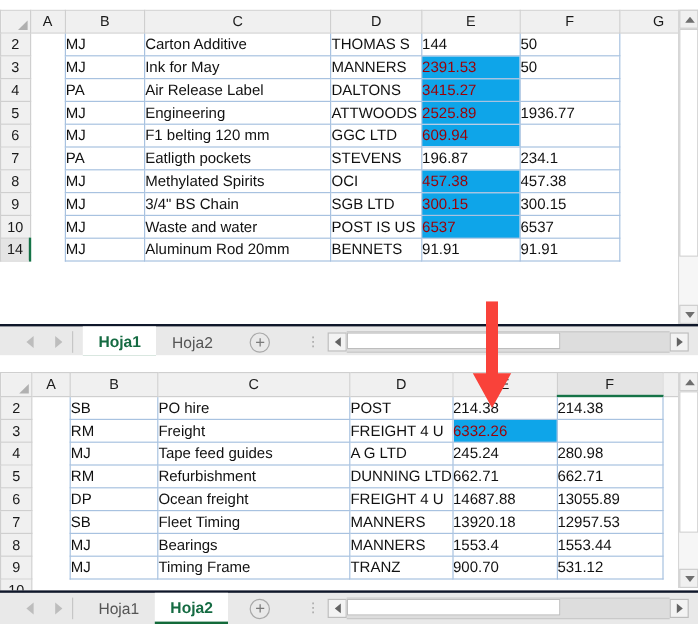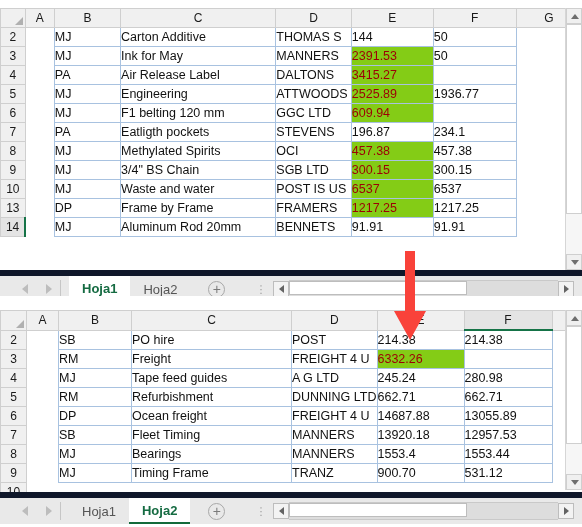--- a/index.html
+++ b/index.html
@@ -99,21 +99,21 @@
   td.cell {
     border: 1px solid #a8c2e0;
     padding: 0 3px;
     font-size: 12.5px;
     color: #111111;
   }
   td.cell.num { }
   td.cell.txt { text-align: left; }
   td.cell.blank { border: none; background: #ffffff; }
   td.cell.hl {
-    background: #84cc16;
+    background: #0ea5e9;
     color: #9c0006;
   }
 
   
   td.filler { border: none; background: #ffffff; }
 
   
   .vscroll {
     position: absolute;
     right: 0;
@@ -150,21 +150,21 @@
   }
   .vscroll .sb-track { background: #f6f6f6; }
 
   
   .tabbar {
     position: absolute;
     left: 0;
     width: 582px;
     height: 26px;
     background: #e9e9e9;
-    border-top: 6px solid #0f172a;
+    border-top: 2px solid #0f172a;
     display: flex;
     align-items: center;
   }
   .tabbar-one { top: 270px; }
   .tabbar-two { top: 492px; }
 
   .navbtns { display: flex; align-items: center; padding-left: 22px; gap: 18px; }
   .navbtns .nav {
     width: 0; height: 0;
     border-top: 5px solid transparent;
@@ -404,30 +404,20 @@
             <td class="cell blank"></td>
           </tr>
           <tr>
             <td class="rowhead">10</td>
             <td class="cell blank"></td>
             <td class="cell txt">MJ</td>
             <td class="cell txt">Waste and water</td>
             <td class="cell txt">POST IS US</td>
             <td class="cell num hl">6537</td>
             <td class="cell num">6537</td>
-            <td class="cell blank"></td>
-          </tr>
-          <tr>
-            <td class="rowhead">13</td>
-            <td class="cell blank"></td>
-            <td class="cell txt">DP</td>
-            <td class="cell txt">Frame by Frame</td>
-            <td class="cell txt">FRAMERS</td>
-            <td class="cell num hl">1217.25</td>
-            <td class="cell num">1217.25</td>
             <td class="cell blank"></td>
           </tr>
           <tr>
             <td class="rowhead sel">14</td>
             <td class="cell blank"></td>
             <td class="cell txt">MJ</td>
             <td class="cell txt">Aluminum Rod 20mm</td>
             <td class="cell txt">BENNETS</td>
             <td class="cell num">91.91</td>
             <td class="cell num">91.91</td>

